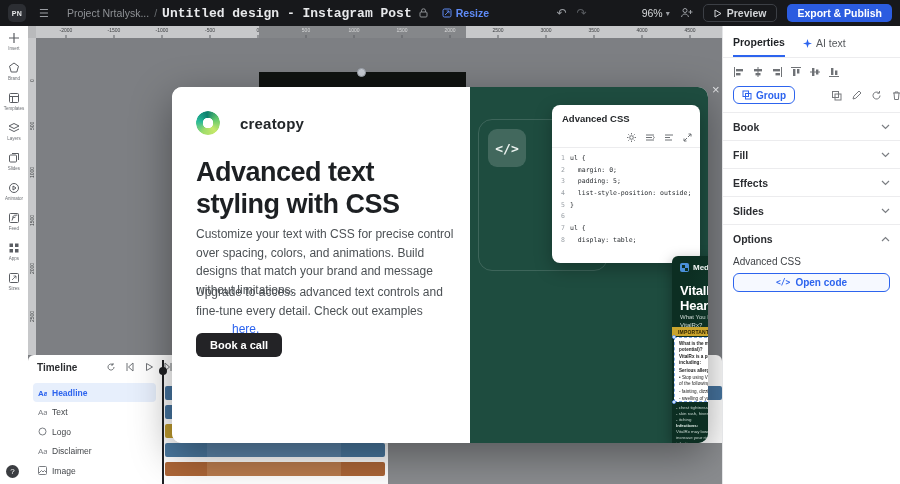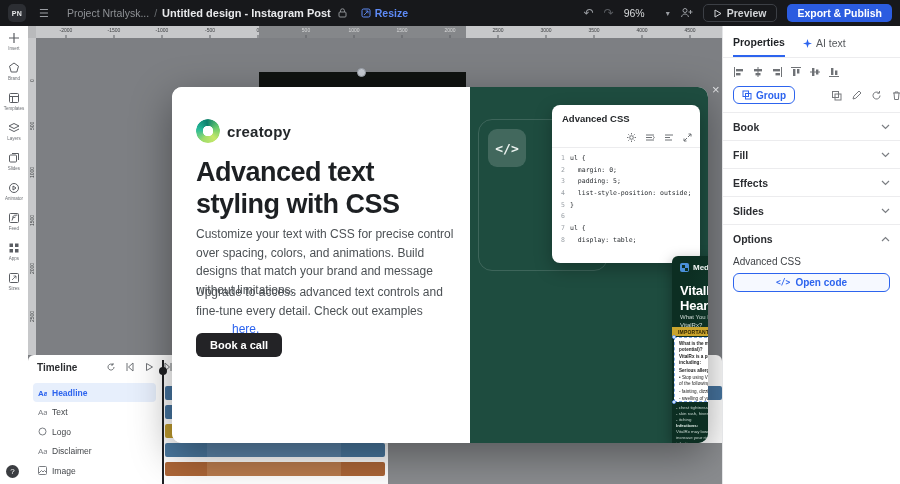--- a/index.html
+++ b/index.html
@@ -6,27 +6,27 @@
   html,body { width:900px; height:484px; overflow:hidden; }
   body { font-family:"Liberation Sans", sans-serif; background:#7d7f83; }
   .stage { position:relative; width:900px; height:484px; overflow:hidden; background:#7d7f83; }
 
   
   .topbar { position:absolute; left:0; top:0; width:900px; height:26px; background:#17181b; display:flex; align-items:center; z-index:60; }
   .tb-logo { width:18px; height:18px; margin-left:8px; border-radius:5px; background:#2c2e33; color:#e8e9ea; font-size:7px; font-weight:bold; display:flex; align-items:center; justify-content:center; letter-spacing:.5px; }
   .tb-burger { color:#9a9da2; font-size:11px; margin-left:13px; cursor:pointer; }
   .tb-project { color:#8d9094; font-size:10.5px; margin-left:18px; white-space:nowrap; }
   .tb-sep { color:#6b6e72; font-size:10.5px; margin:0 5px; }
-  .tb-title { color:#e8e9eb; font-size:11px; font-weight:bold; white-space:nowrap; }
+  .tb-title { color:#e8e9eb; font-size:13px; font-weight:bold; white-space:nowrap;font-family:Liberation Mono, monospace; }
   .tb-lock { margin-left:7px; display:flex; }
   .tb-resize { display:flex; align-items:center; gap:4px; margin-left:14px; color:#5f8bf7; font-size:10.5px; font-weight:bold; cursor:pointer; }
   .tb-right { position:absolute; right:8px; top:0; height:26px; display:flex; align-items:center; gap:10px; }
   .tb-undo,.tb-redo { color:#9a9da2; font-size:12px; cursor:pointer; line-height:1; }
   .tb-redo { color:#5a5d62; }
-  .tb-zoom { color:#d6d8da; font-size:10.5px; display:flex; align-items:center; gap:21px; cursor:pointer; }
+  .tb-zoom { color:#d6d8da; font-size:10.5px; display:flex; align-items:center; gap:3px; cursor:pointer;margin-left:45px; }
   .tb-zoom .chev { font-size:8px; color:#9a9da2; }
   .tb-share { display:flex; cursor:pointer; }
   .btn-preview { display:flex; align-items:center; gap:5px; height:18px; padding:0 10px; border:1px solid #3c3f45; border-radius:5px; color:#d2d4d7; font-size:10.5px; font-weight:bold; cursor:pointer; }
   .btn-export { height:18px; padding:0 10px; display:flex; align-items:center; background:#2b5ce0; border-radius:5px; color:#fff; font-size:10.5px; font-weight:bold; cursor:pointer; }
 
   
   .sidebar { position:absolute; left:0; top:26px; width:28px; height:458px; background:#ffffff; z-index:55; display:flex; flex-direction:column; align-items:center; padding-top:6px; }
   .sb-item { width:28px; display:flex; flex-direction:column; align-items:center; gap:2px; margin-bottom:11px; color:#5a5d62; cursor:pointer; }
   .sb-item .sb-label { font-size:4.5px; color:#6a6d72; }
   .sb-help { position:absolute; left:6px; bottom:6px; width:13px; height:13px; border-radius:50%; background:#3b3d41; color:#fff; font-size:8px; display:flex; align-items:center; justify-content:center; cursor:pointer; }
@@ -76,21 +76,21 @@
   .sectionrow .sec-label { font-size:10.5px; font-weight:bold; color:#2b2d31; }
   .sectionrow .sec-chev { color:#7b7e83; display:flex; }
   .opt-label { font-size:10px; color:#3f4246; padding:4px 10px 6px 10px; }
   .btn-opencode { margin:0 10px; height:19px; border:1px solid #2d64ee; border-radius:6px; background:#f6f9ff; color:#2d64ee; font-size:10px; font-weight:bold; display:flex; align-items:center; justify-content:center; gap:5px; cursor:pointer; }
   .btn-opencode .oc-ico { font-family:"DejaVu Sans Mono", monospace; font-size:8px; }
 
   
   .modal { position:absolute; left:172px; top:87px; width:536px; height:356px; background:#ffffff; border-radius:10px; z-index:40; box-shadow:0 12px 40px rgba(0,0,0,.38); overflow:hidden; }
   .modal-close { position:absolute; left:712px; top:82px; z-index:41; color:#dcdddf; font-size:13px; cursor:pointer; }
   .m-left { position:absolute; left:0; top:0; width:298px; height:356px; background:#fff; }
-  .brand-row { position:absolute; left:24px; top:32px; display:flex; align-items:center; gap:7px; }
+  .brand-row { position:absolute; left:24px; top:24px; display:flex; align-items:center; gap:20px; }
   .brand-ring { width:24px; height:24px; border-radius:50%; background:conic-gradient(from 210deg, #9fdc6a, #27b99a, #0d7f6d, #64c96d, #c6e86a, #9fdc6a); -webkit-mask:radial-gradient(circle, transparent 0 5px, #000 5.5px); mask:radial-gradient(circle, transparent 0 5px, #000 5.5px); }
   .brand-name { font-size:15px; font-weight:bold; color:#23272a; letter-spacing:.2px; }
   .m-heading { position:absolute; left:24px; top:70px; width:256px; font-size:27px; line-height:1.17; font-weight:bold; color:#1d2023; letter-spacing:-.5px; }
   .m-p1 { position:absolute; left:24px; top:138px; width:258px; font-size:12px; line-height:1.55; color:#4c5155; }
   .m-p2 { position:absolute; left:24px; top:196px; width:258px; font-size:12px; line-height:1.55; color:#4c5155; }
   .m-link { color:#2d64ee; text-decoration:underline; cursor:pointer;margin-left:36px; }
   .btn-cta { position:absolute; left:24px; top:246px; height:24px; padding:0 14px; background:#232326; color:#fff; font-size:11px; font-weight:bold; border-radius:6px; display:inline-flex; align-items:center; cursor:pointer; }
   .m-right { position:absolute; left:298px; top:0; width:238px; height:356px; background:#1e4c3f; overflow:hidden; }
   .deco-outline { position:absolute; left:8px; top:32px; width:130px; height:152px; border:1px solid rgba(255,255,255,.14); border-radius:14px; }
   .code-chip { position:absolute; left:18px; top:42px; width:38px; height:38px; background:rgba(255,255,255,.16); border-radius:9px; display:flex; align-items:center; justify-content:center; color:#eef4f1; font-family:"DejaVu Sans Mono", monospace; font-size:13px; font-weight:bold; }

